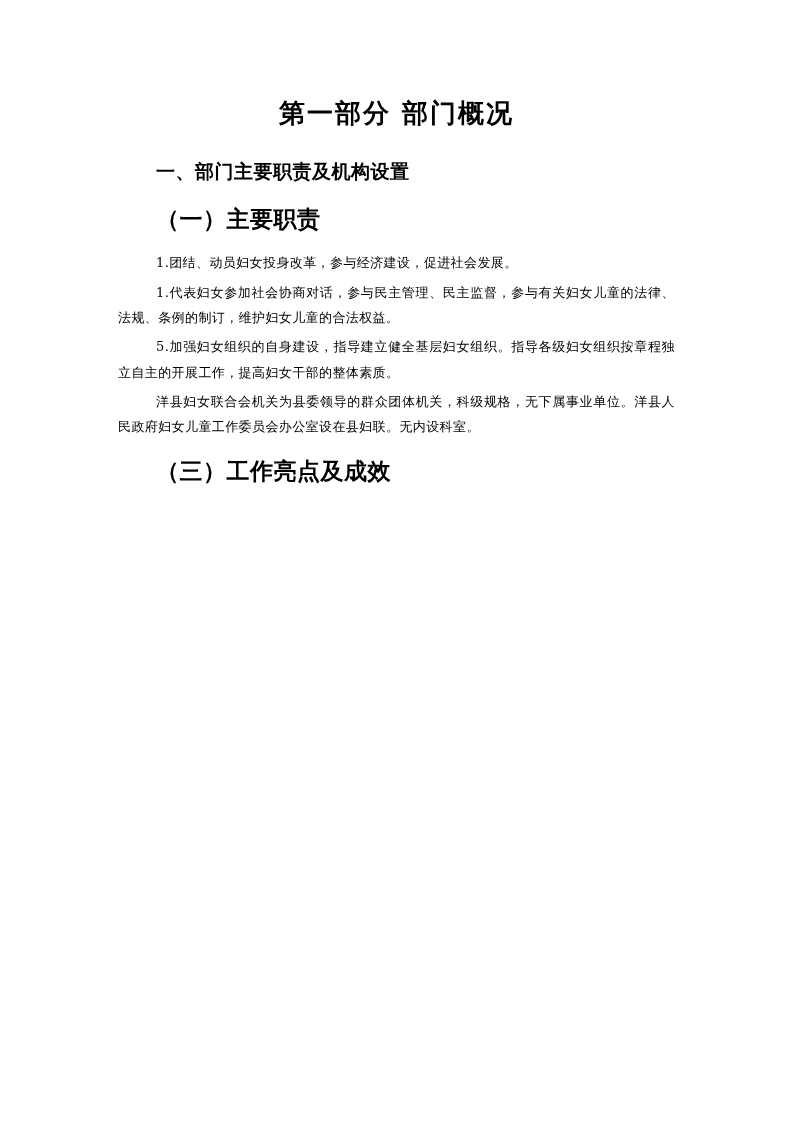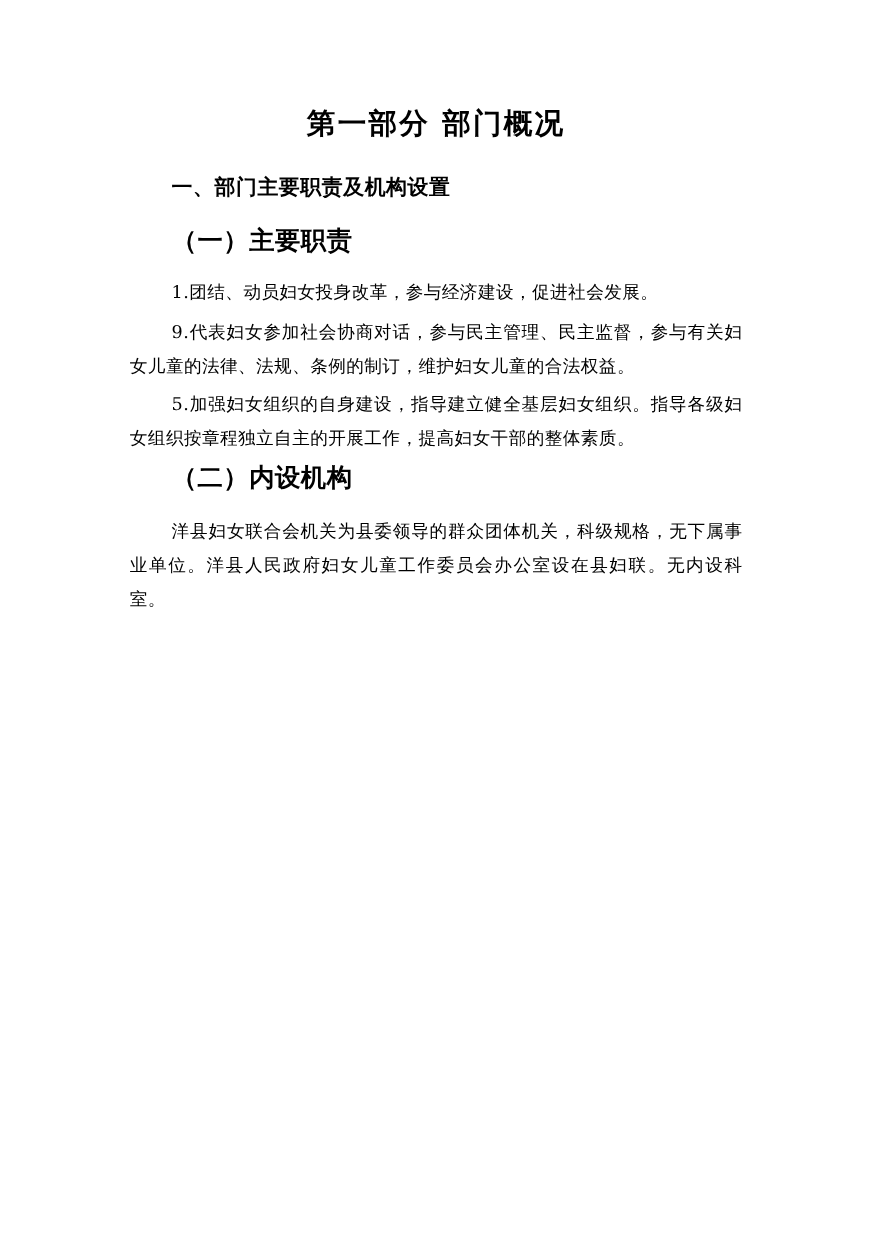--- a/index.html
+++ b/index.html
@@ -30,32 +30,31 @@
     line-height: 1.4;
     font-family: "DejaVu Serif", "Liberation Serif", serif;
   }
   .h-level1 {
     font-size: 19px;
     font-weight: bold;
     margin: 0 0 16px 0;
     text-indent: 38px;
     line-height: 1.5;
     letter-spacing: 0.5px;
-    font-family: Liberation Serif, serif;
   }
   .h-level2 {
     font-size: 23px;
     font-weight: bold;
     margin: 0 0 14px 0;
     text-indent: 38px;
     line-height: 1.5;
     letter-spacing: 0.5px;
   }
   .para {
-    font-size: 16px;
+    font-size: 13px;
     line-height: 1.95;
     margin: 0 0 4px 0;
     text-indent: 38px;
     text-align: justify;
     letter-spacing: 0.4px;
   }
   .para-last {
     margin-bottom: 14px;
   }
 </style>
@@ -64,21 +63,21 @@
 
 <div class="page">
 
   <h1 class="doc-title">第一部分  部门概况</h1>
 
   <h2 class="h-level1">一、部门主要职责及机构设置</h2>
 
   <h3 class="h-level2">（一）主要职责</h3>
 
   <p class="para">1.团结、动员妇女投身改革，参与经济建设，促进社会发展。</p>
-  <p class="para">9.代表妇女参加社会协商对话，参与民主管理、民主监督，参与有关妇女儿童的法律、法规、条例的制订，维护妇女儿童的合法权益。</p>
+  <p class="para">1.代表妇女参加社会协商对话，参与民主管理、民主监督，参与有关妇女儿童的法律、法规、条例的制订，维护妇女儿童的合法权益。</p>
   <p class="para">5.加强妇女组织的自身建设，指导建立健全基层妇女组织。指导各级妇女组织按章程独立自主的开展工作，提高妇女干部的整体素质。</p>
 
-  <h3 class="h-level2">（二）内设机构</h3>
 
   <p class="para para-last">洋县妇女联合会机关为县委领导的群众团体机关，科级规格，无下属事业单位。洋县人民政府妇女儿童工作委员会办公室设在县妇联。无内设科室。</p>
 
+  <h3 class="h-level2">（三）工作亮点及成效</h3>
 
 </div>
 
 </body></html>

